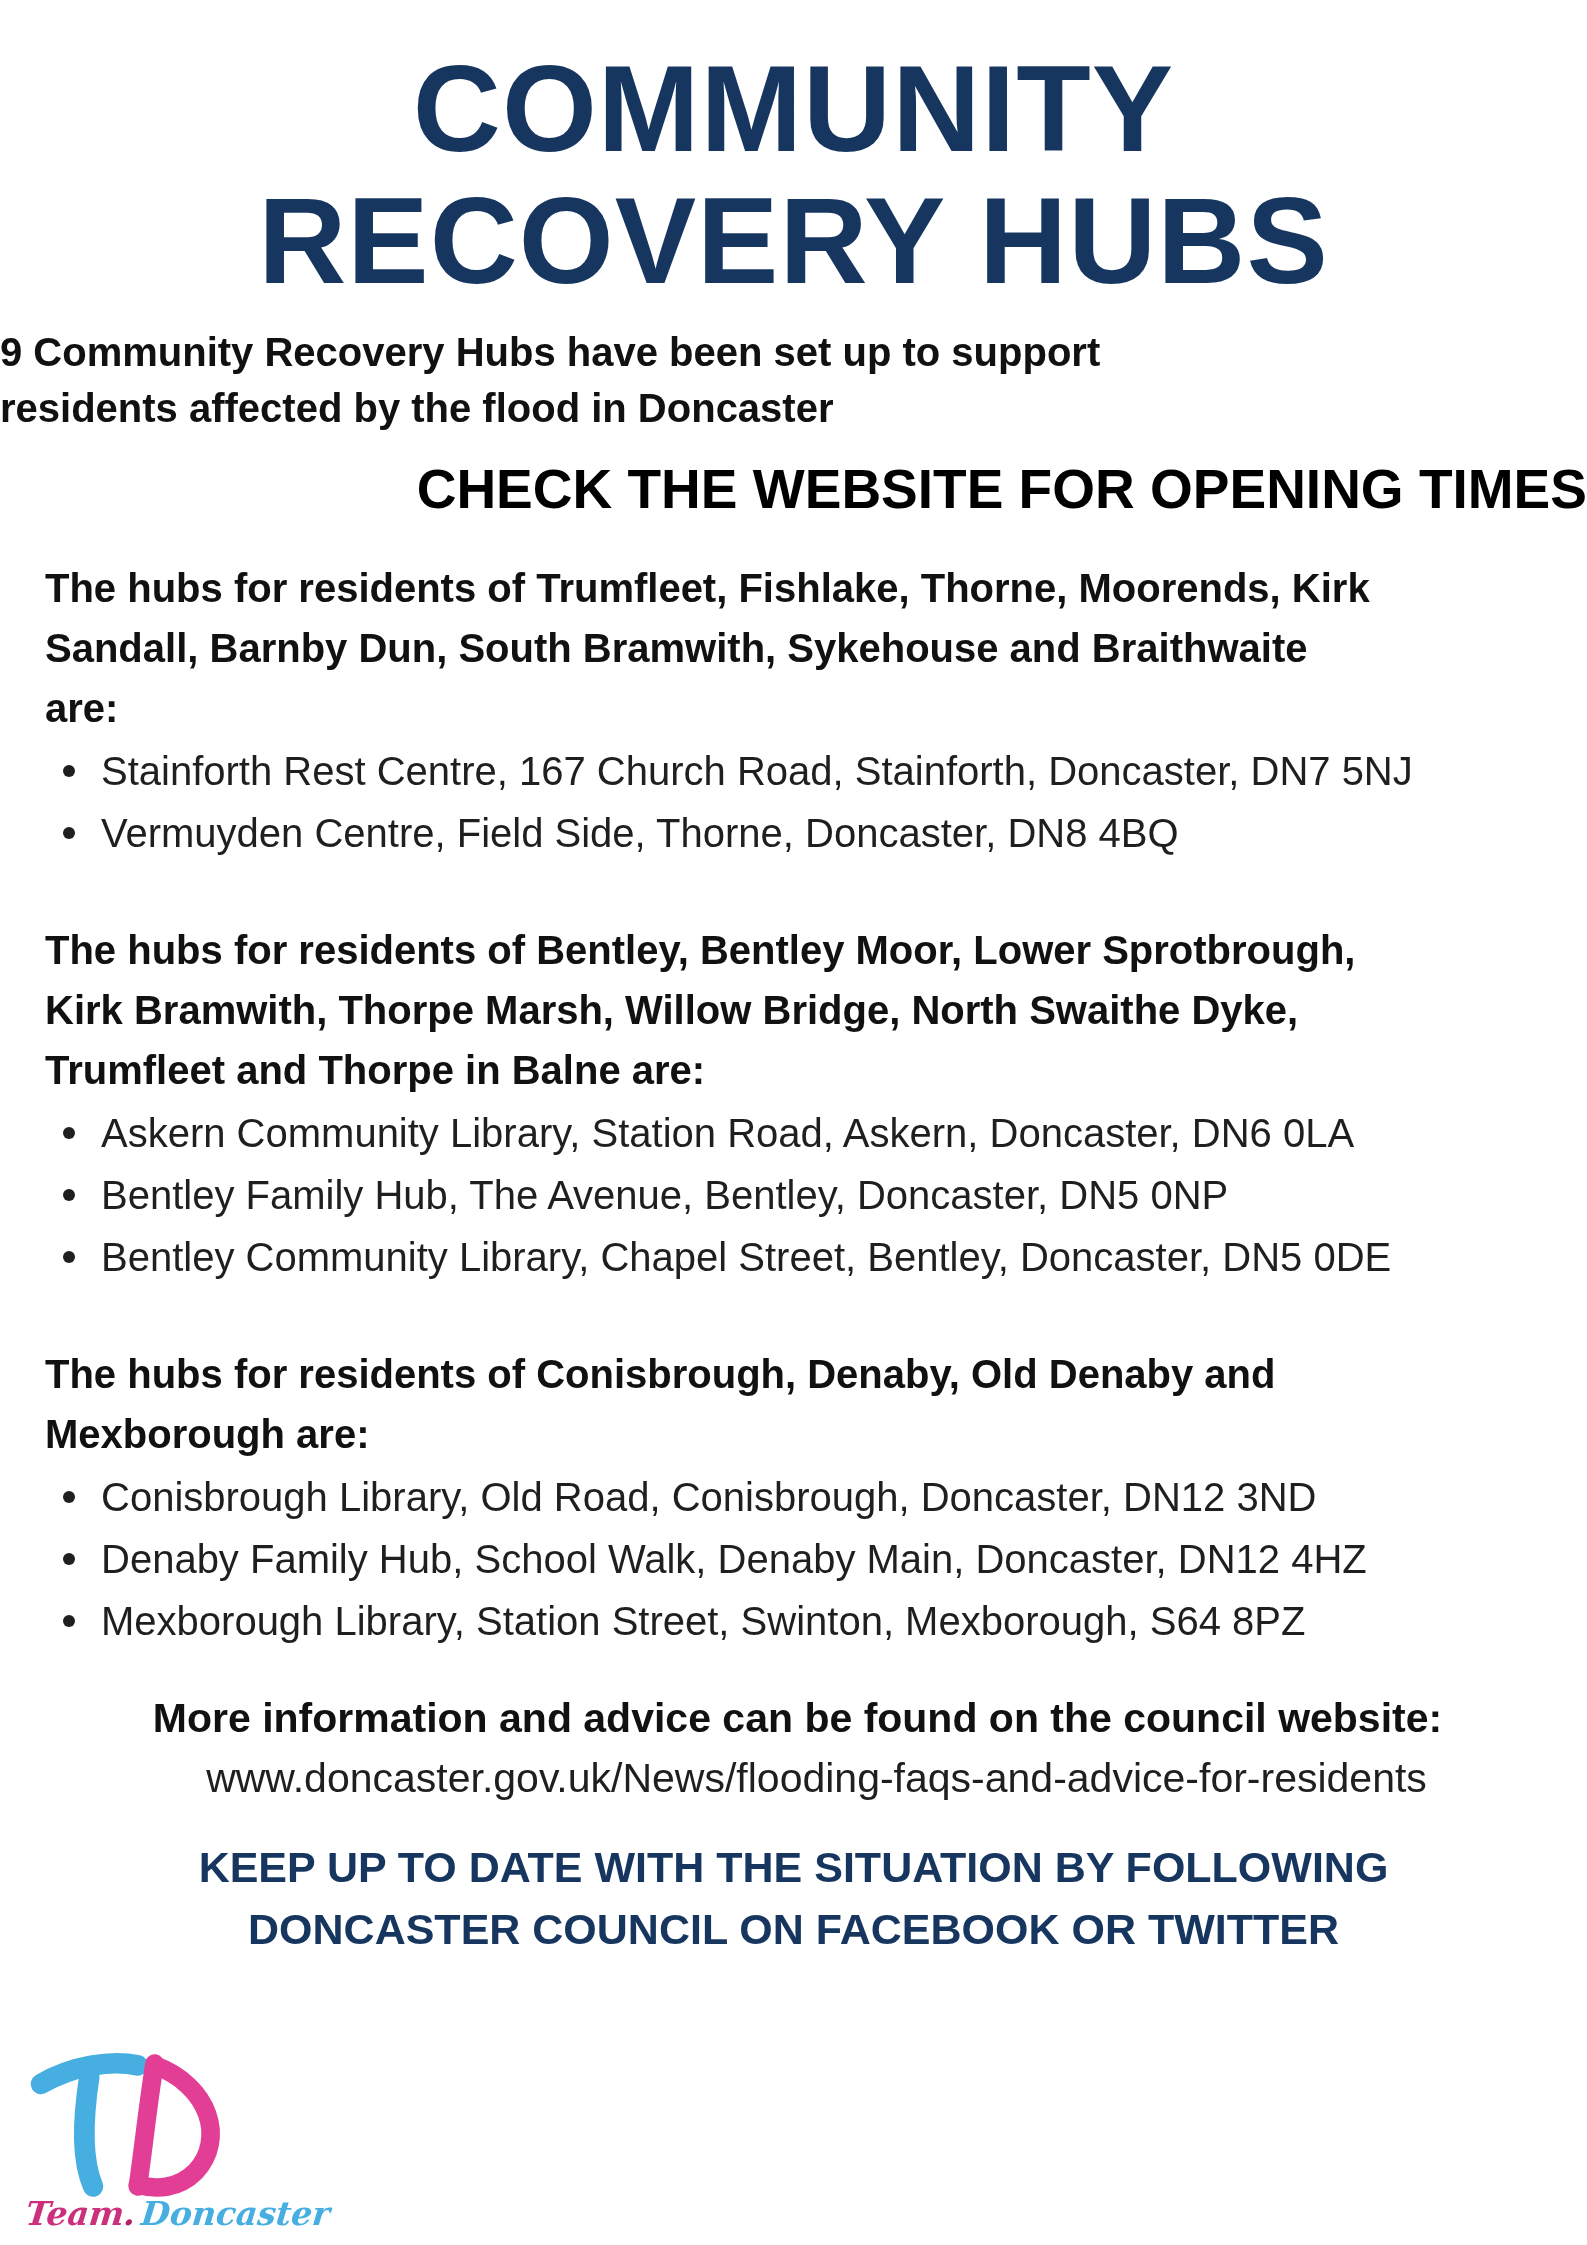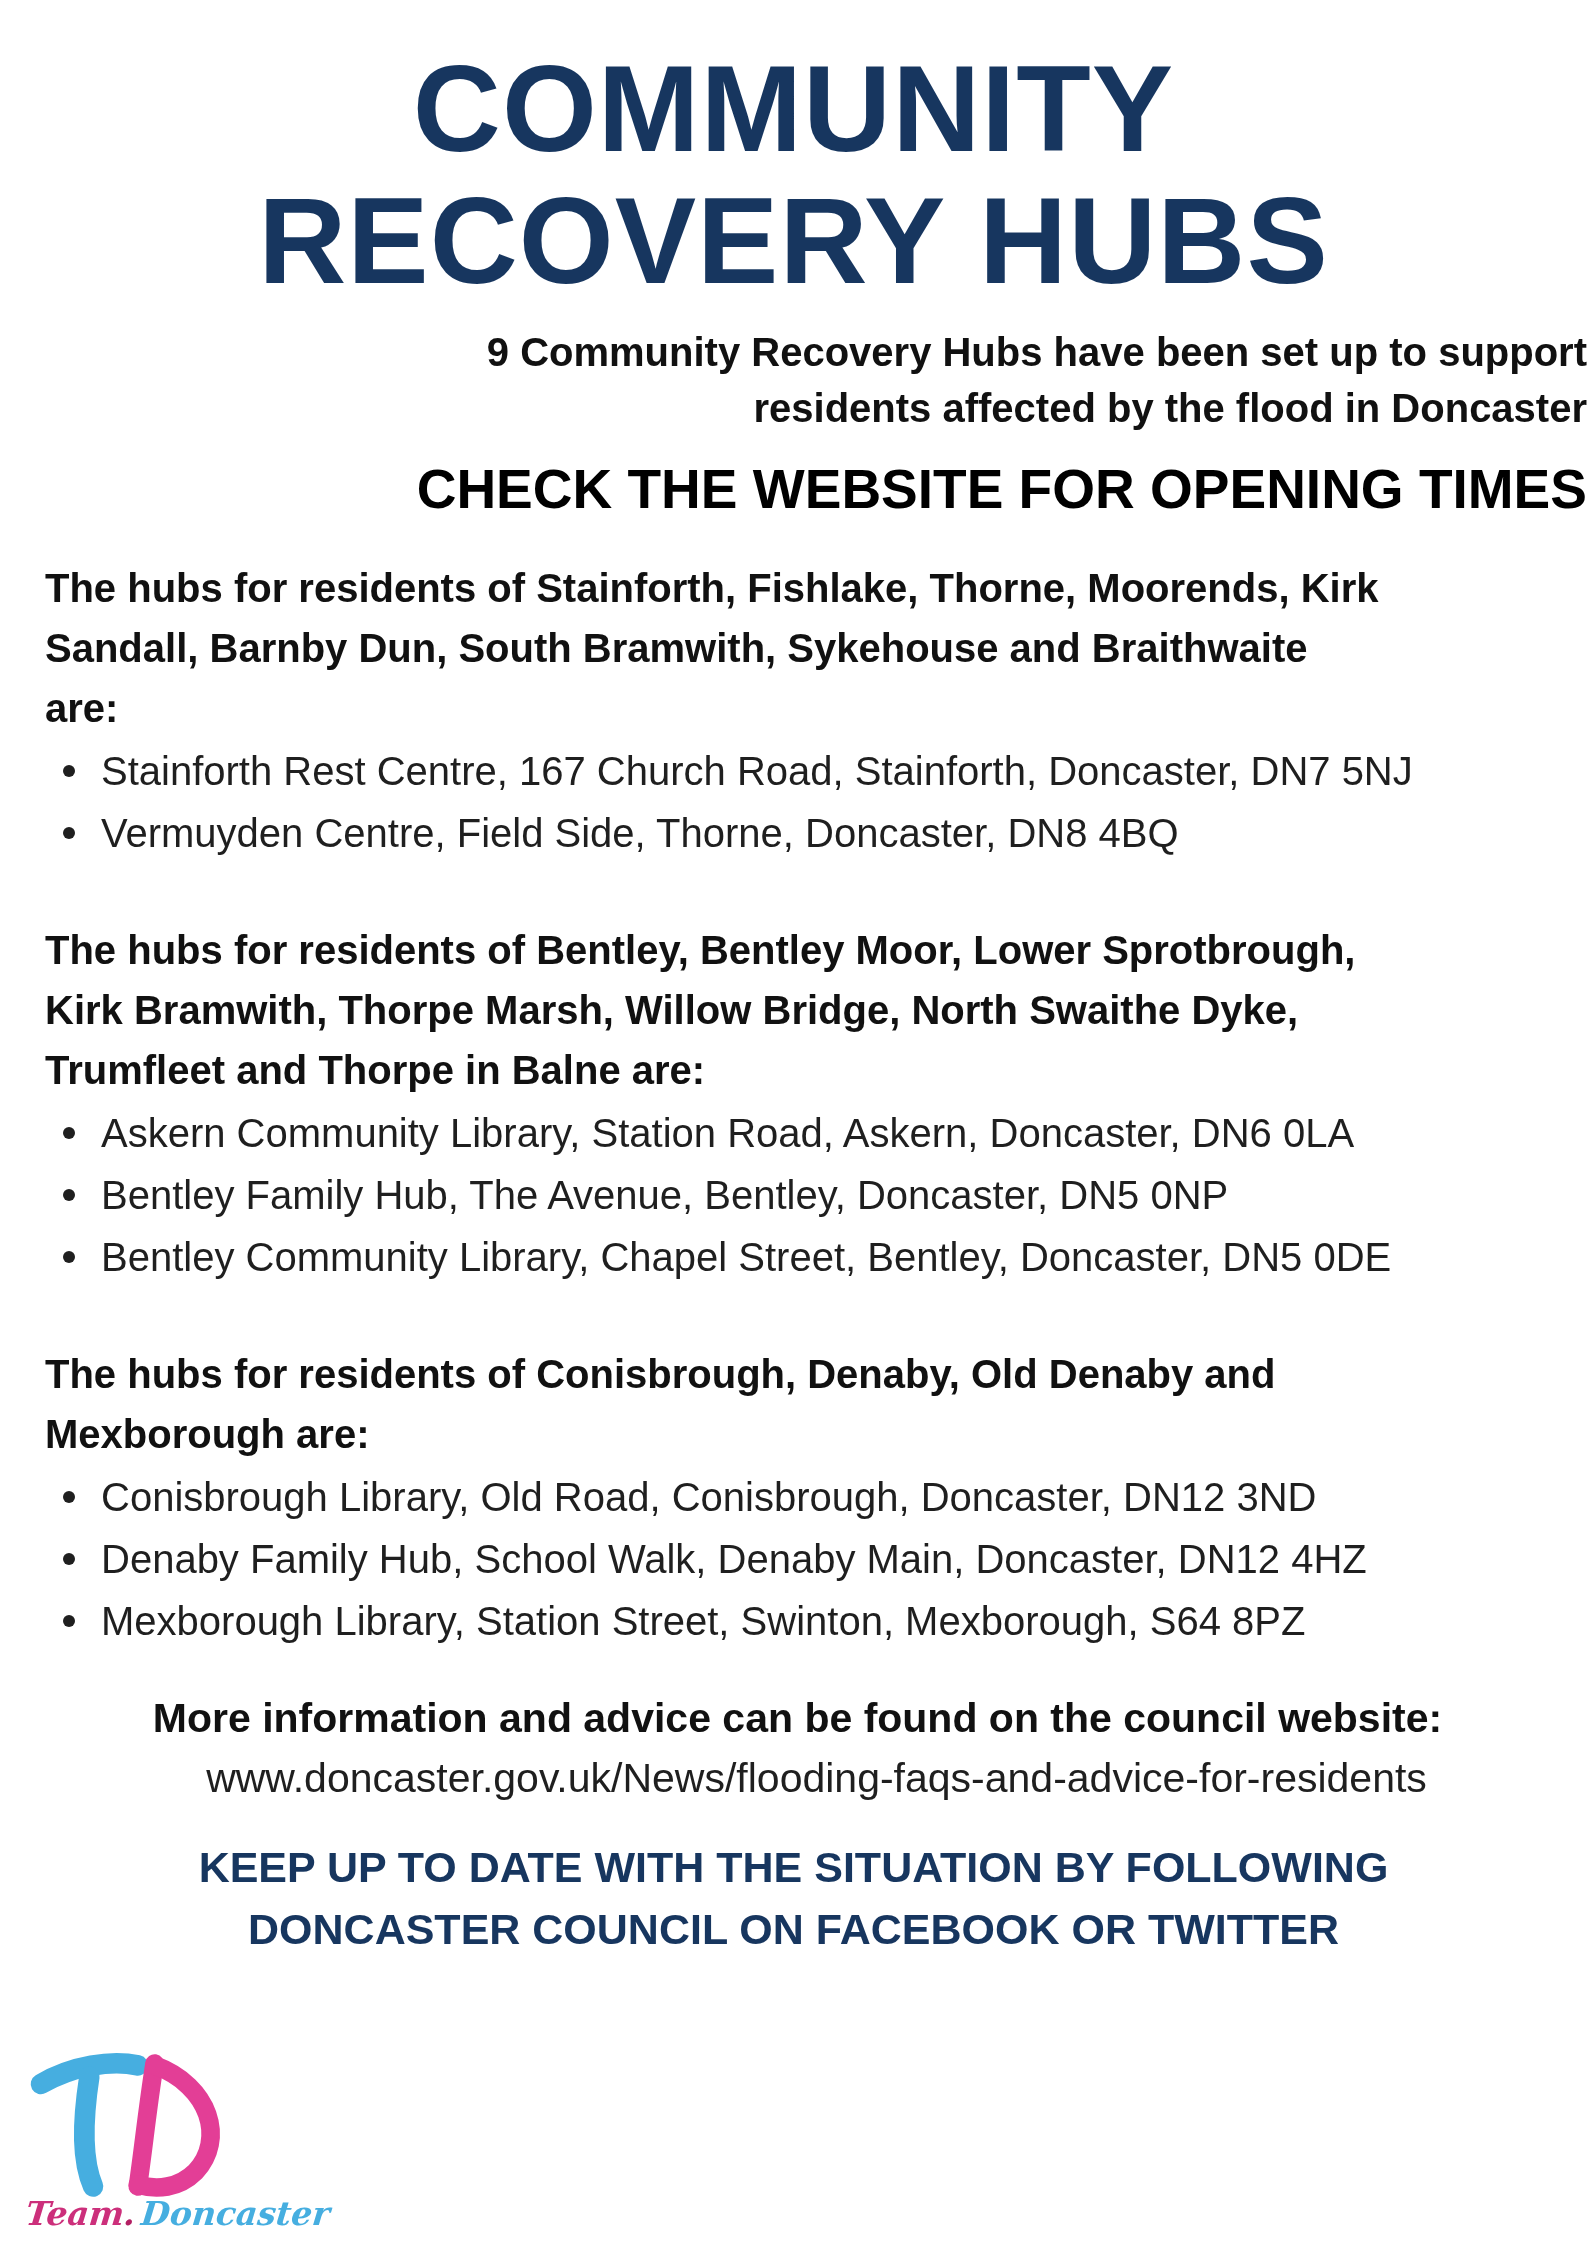--- a/index.html
+++ b/index.html
@@ -19,27 +19,26 @@
     text-align:center;
     color:#17365f;
     font-size:122px;
     line-height:1.08;
     font-weight:800;
     letter-spacing:1px;
     white-space:pre-line;
   }
   .subtitle{
     margin:16px 0 0 0;
-    text-align:right;
+    text-align:left;
     font-size:40px;
     line-height:1.4;
     font-weight:bold;
     color:#111111;
     white-space:pre-line;
-    padding-left:44px;
   }
   .opening-times{
     margin:20px 0 0 0;
     text-align:right;
     color:#000000;
     font-size:55px;
     line-height:1.2;
     font-weight:bold;
   }
   .sections{
@@ -142,21 +141,21 @@
   <h1 class="title">COMMUNITY
 RECOVERY HUBS</h1>
 
   <p class="subtitle">9 Community Recovery Hubs have been set up to support
 residents affected by the flood in Doncaster</p>
 
   <h2 class="opening-times">CHECK THE WEBSITE FOR OPENING TIMES</h2>
 
   <main class="sections">
   <section class="hub-section">
-    <h3 class="section-heading">The hubs for residents of Stainforth, Fishlake, Thorne, Moorends, Kirk
+    <h3 class="section-heading">The hubs for residents of Trumfleet, Fishlake, Thorne, Moorends, Kirk
 Sandall, Barnby Dun, South Bramwith, Sykehouse and Braithwaite
 are:</h3>
     <ul class="hub-list">
           <li class="hub-item">Stainforth Rest Centre, 167 Church Road, Stainforth, Doncaster, DN7 5NJ</li>
           <li class="hub-item">Vermuyden Centre, Field Side, Thorne, Doncaster, DN8 4BQ</li>
         </ul>
   </section>
 
   <section class="hub-section">
     <h3 class="section-heading">The hubs for residents of Bentley, Bentley Moor, Lower Sprotbrough,

